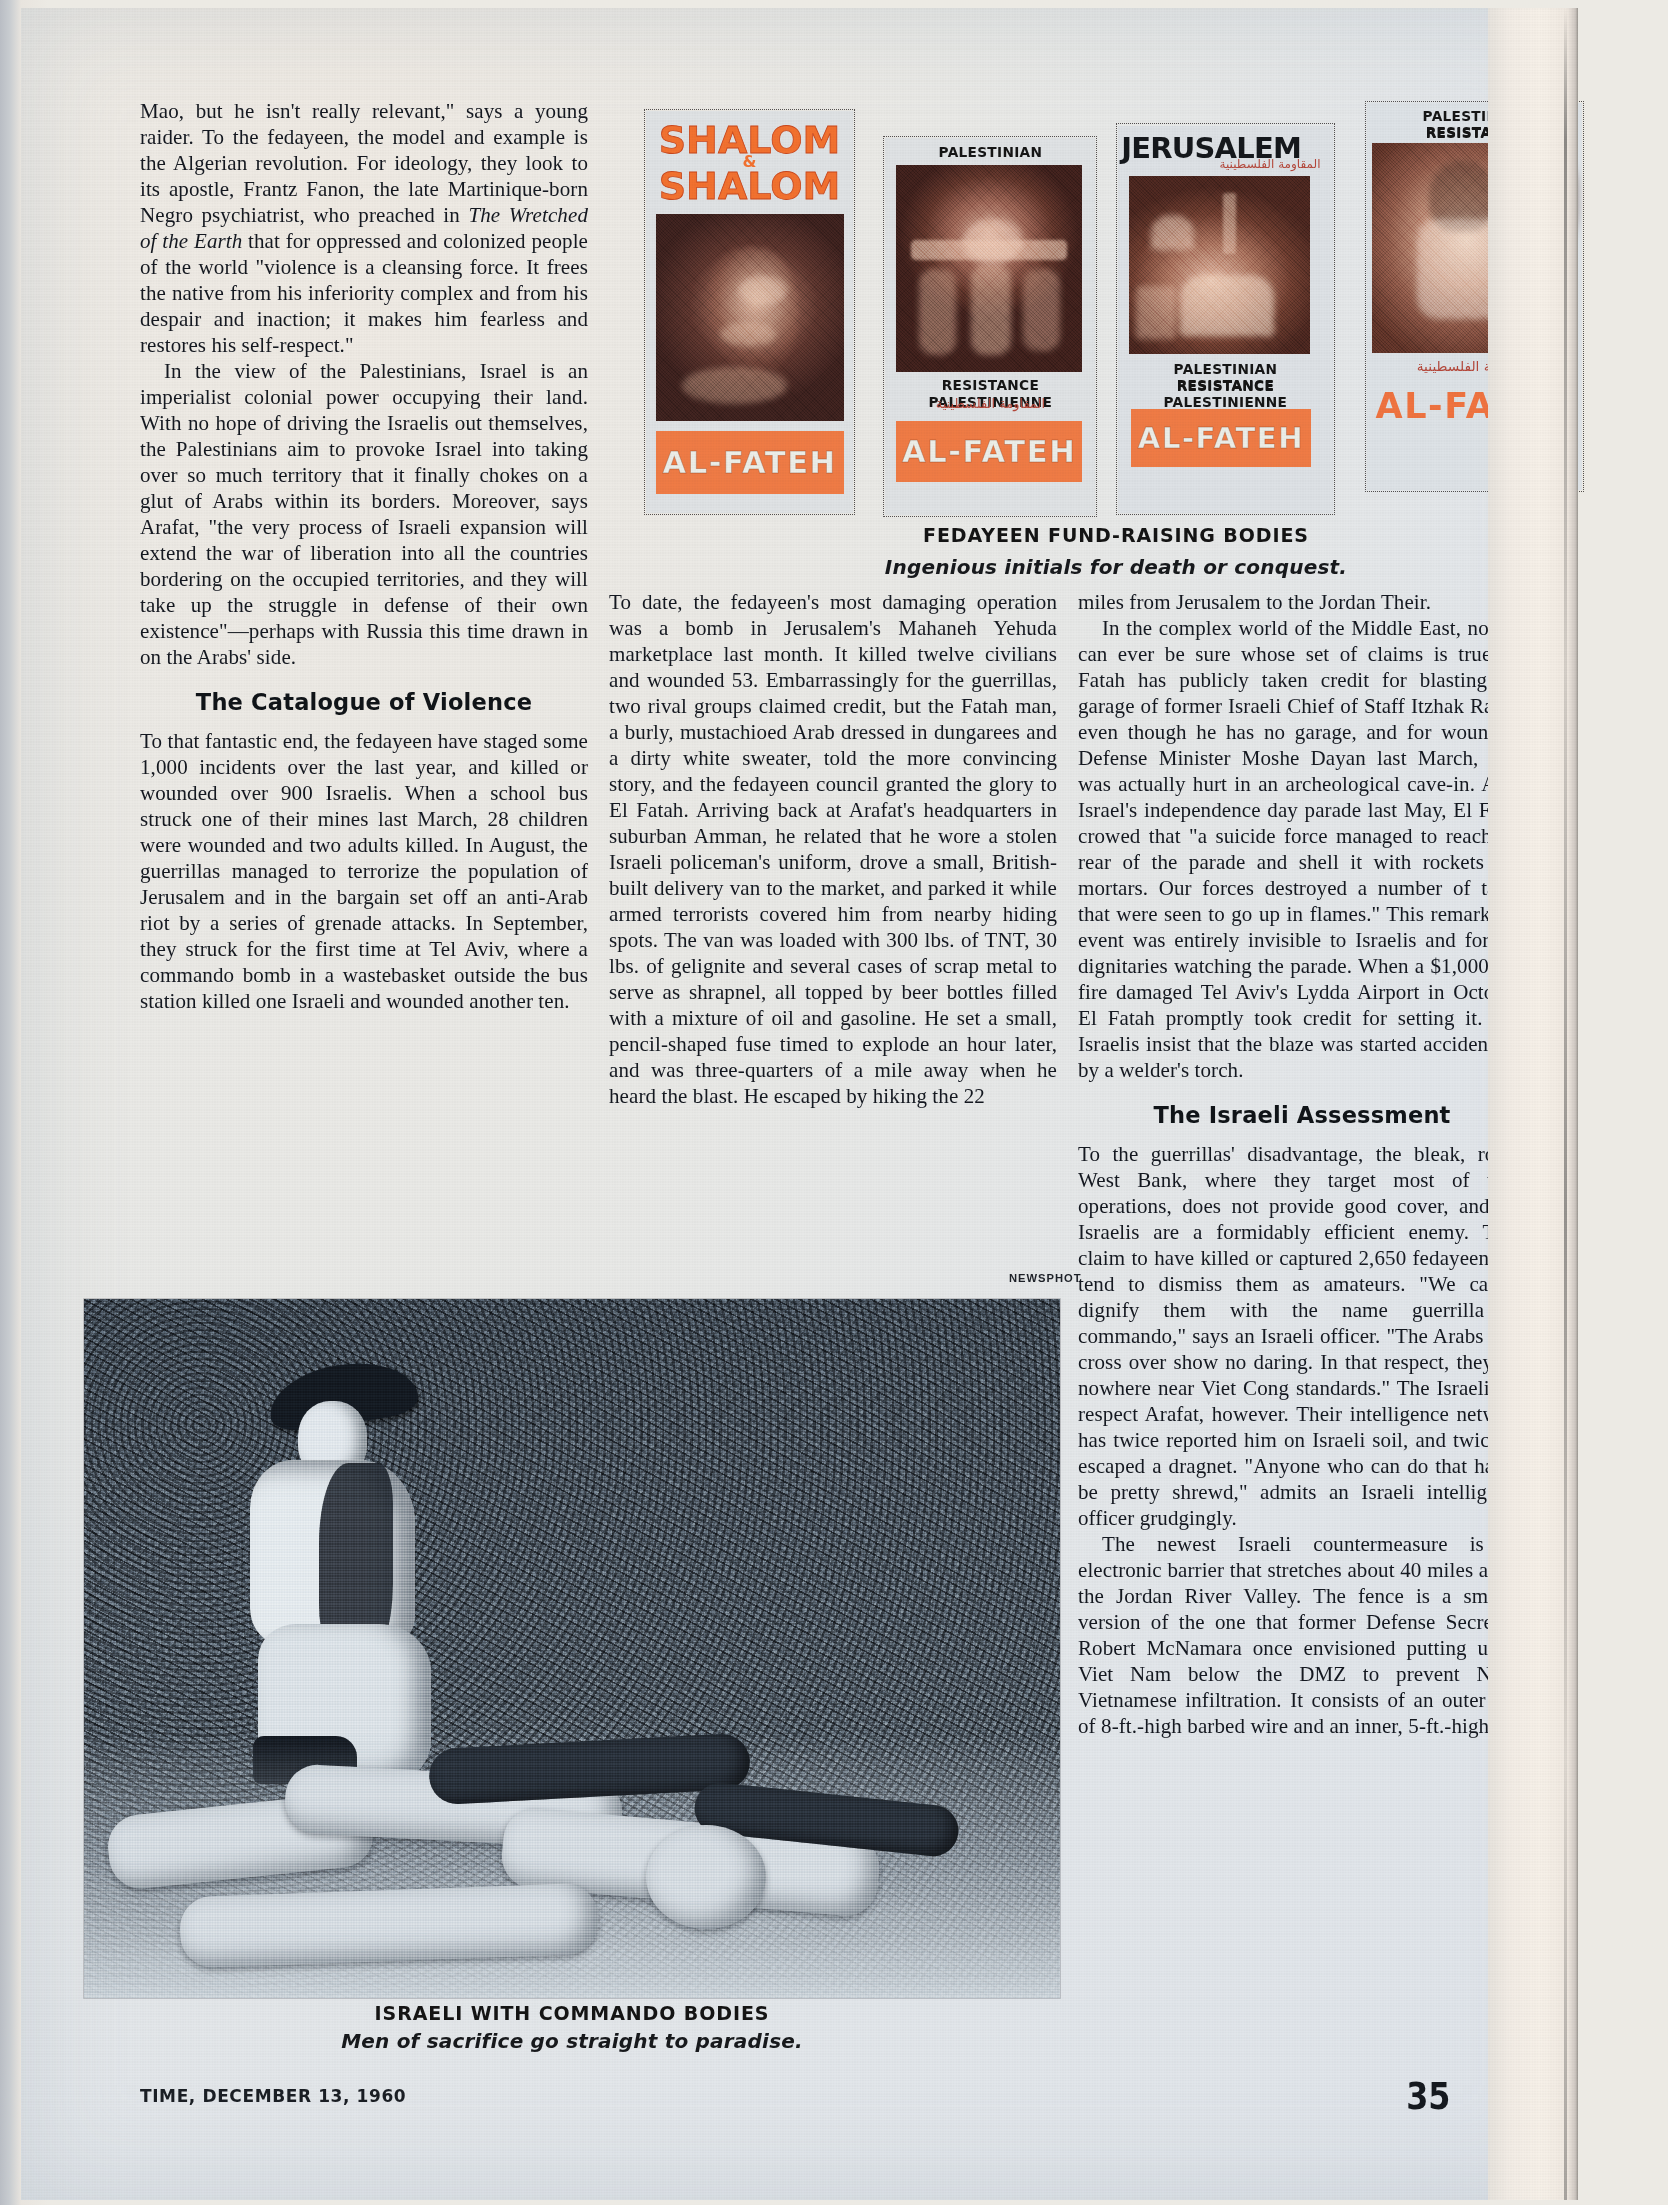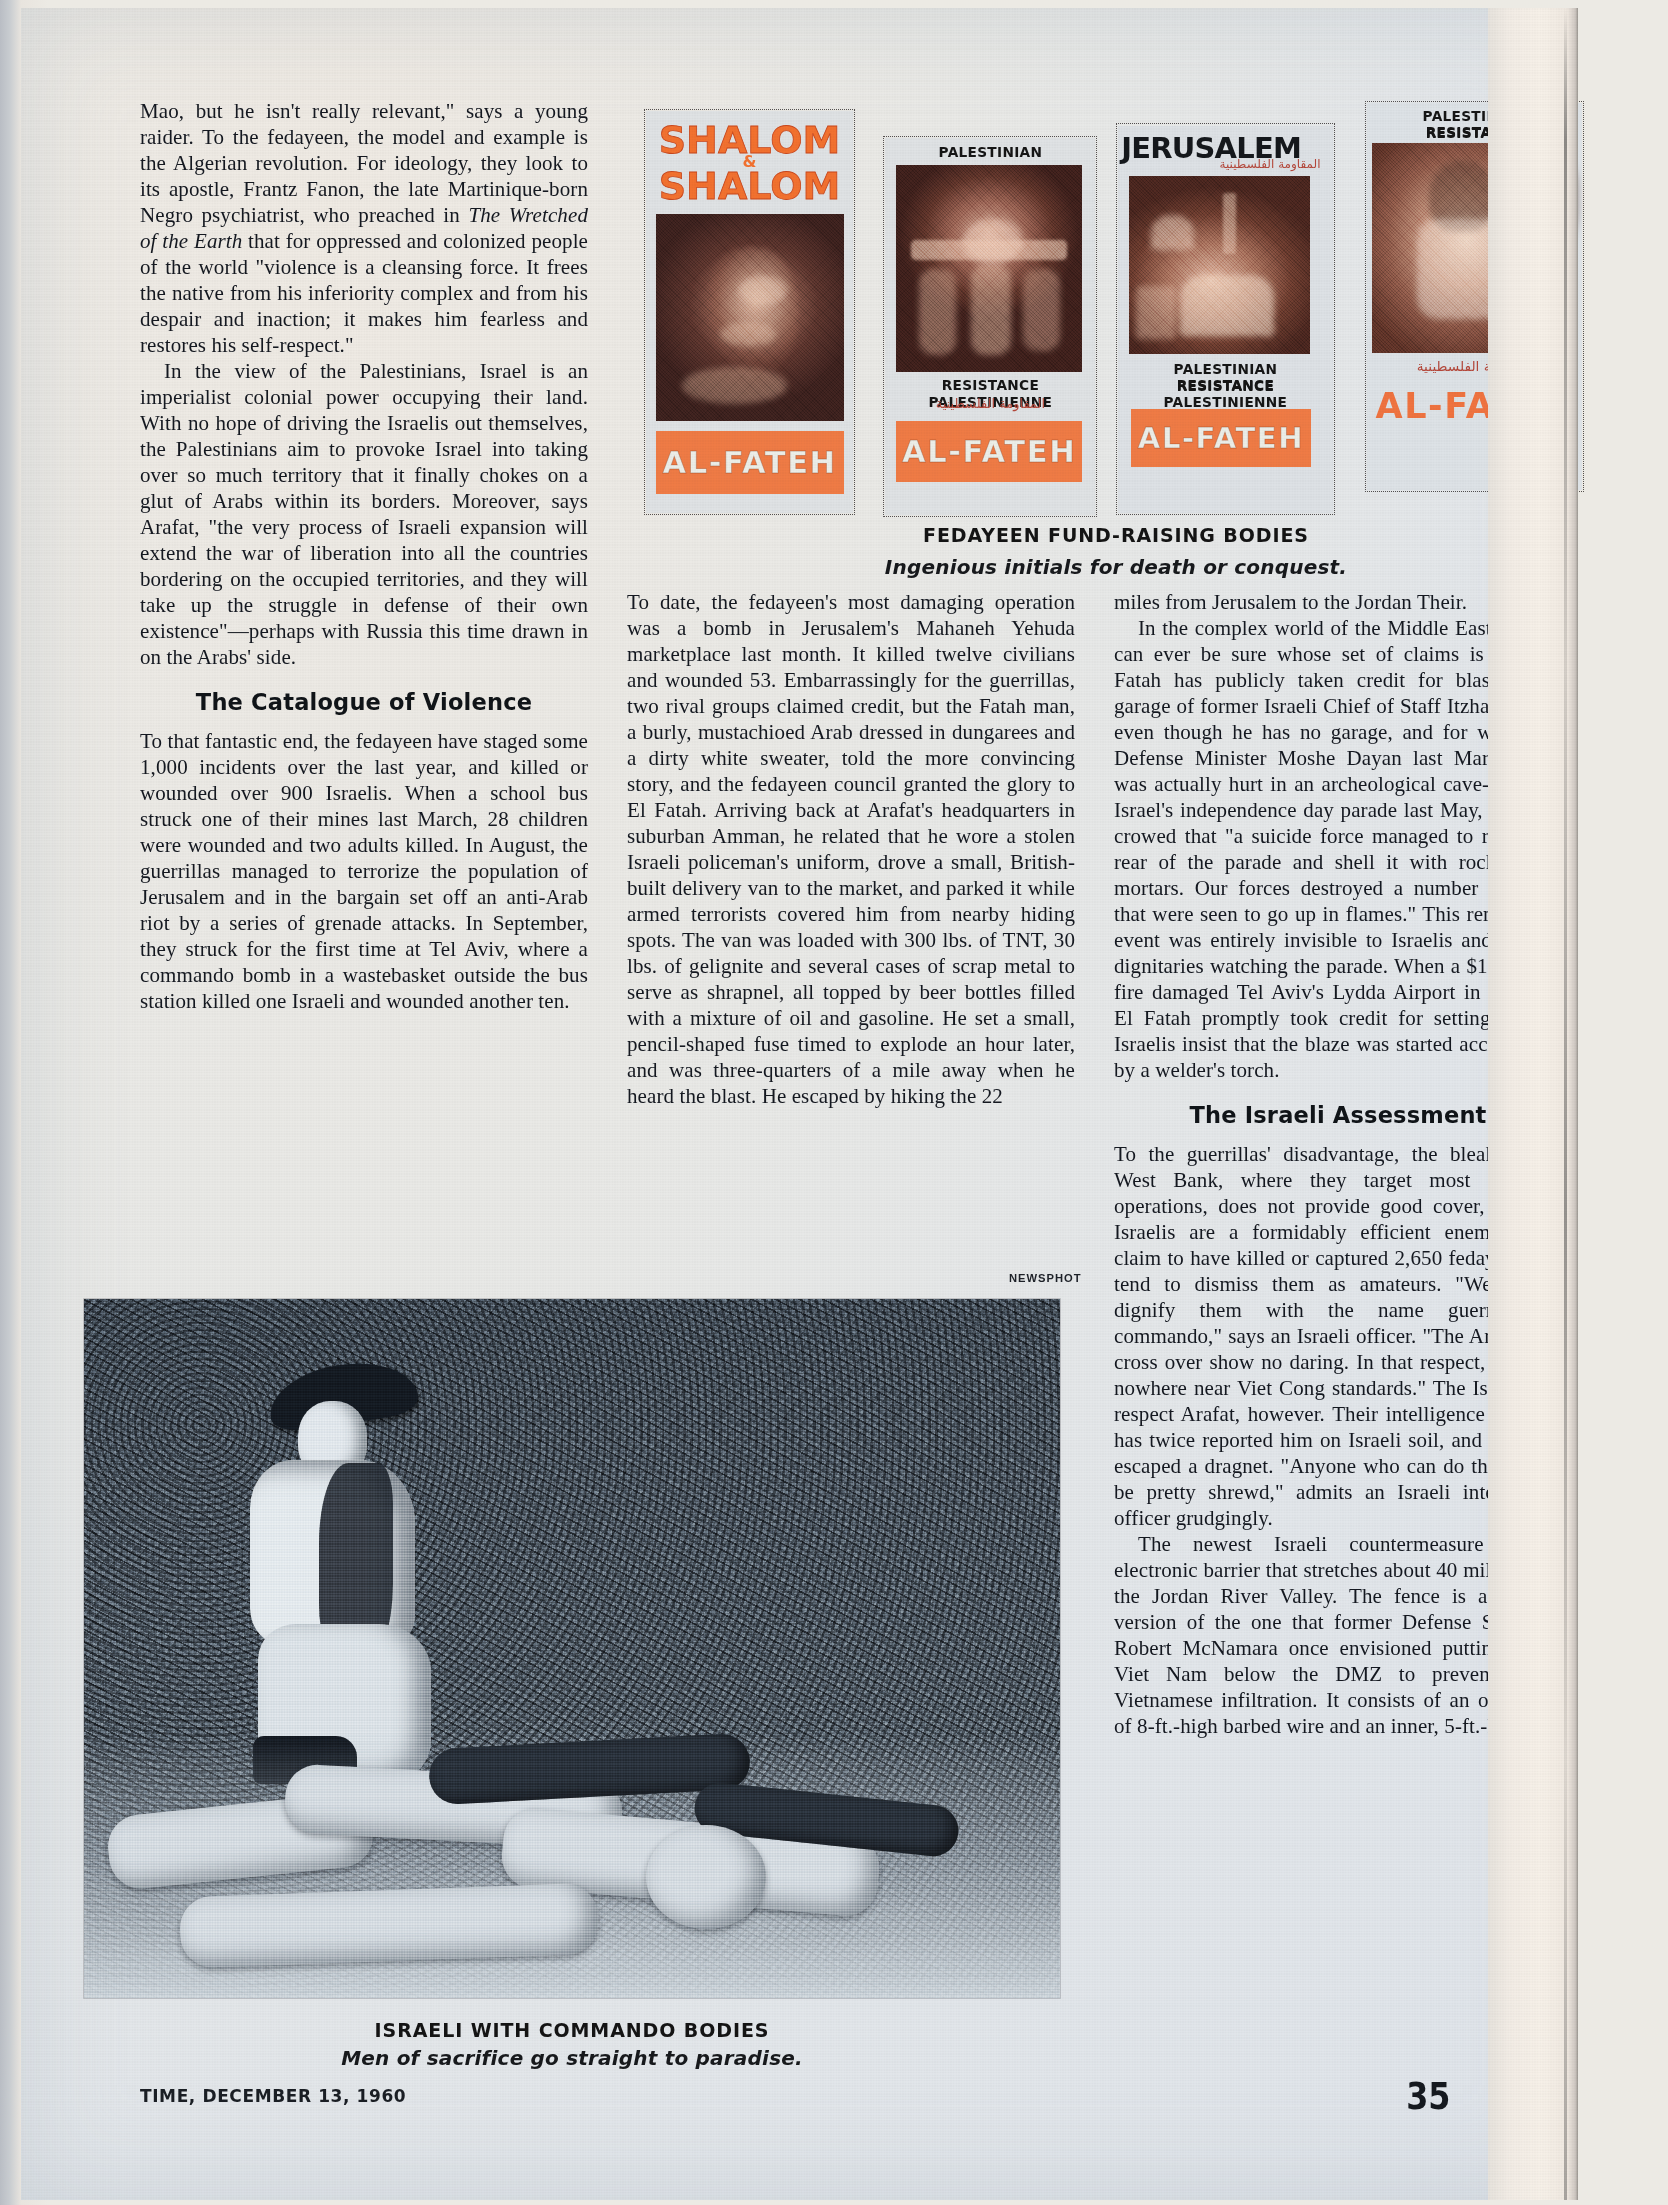--- a/index.html
+++ b/index.html
@@ -38,21 +38,21 @@
     background-image:
       repeating-linear-gradient(0deg, rgba(255,255,255,.10) 0 0.8px, rgba(0,0,0,.035) 0.8px 1.6px),
       repeating-linear-gradient(90deg, rgba(255,255,255,.08) 0 0.8px, rgba(0,0,0,.03) 0.8px 1.6px);
     mix-blend-mode:multiply;
   }
   
   #content{
     position:absolute;
     left:119px;top:90px;width:1423px;
   }
-  .cols{ display:flex; gap:39px; }
+  .cols{ display:flex; gap:21px; }
   .col{ width:448px; }
   .bodytext{
     font-family:"Liberation Serif", serif;
     font-size:21px;
     line-height:26px;
     color:#141820;
     text-align:justify;
     text-justify:inter-word;
     hyphens:none;
     letter-spacing:0.1px;
@@ -423,21 +423,21 @@
         <div class="corpse" style="left:201px;bottom:157px;width:337px;height:69px;transform:rotate(3deg);"></div>
         <div class="corpse dark" style="left:345px;bottom:201px;width:321px;height:56px;transform:rotate(-3deg);"></div>
         <div class="corpse" style="left:418px;bottom:96px;width:377px;height:80px;transform:rotate(5deg);"></div>
         <div class="corpse" style="left:96px;bottom:37px;width:418px;height:71px;transform:rotate(-2deg);"></div>
         <div class="corpse dark" style="left:610px;bottom:153px;width:265px;height:51px;transform:rotate(6deg);"></div>
         <div class="corpse" style="left:562px;bottom:69px;width:120px;height:104px;border-radius:50%;"></div>
 
         <div class="phgrain"></div>
       </div>
 
-      <div class="figcap1" style="margin-top:21px;width:976px;">ISRAELI WITH COMMANDO BODIES</div>
+      <div class="figcap1" style="margin-top:4px;width:976px;">ISRAELI WITH COMMANDO BODIES</div>
       <div class="figcap2" style="width:976px;">Men of sacrifice go straight to paradise.</div>
     </div>
 
     <div id="footer">
       <span class="footdate">TIME, DECEMBER 13, 1960</span>
       <span class="pageno">35</span>
     </div>
 
     <div id="gutter">
         <div class="bindline"></div>

